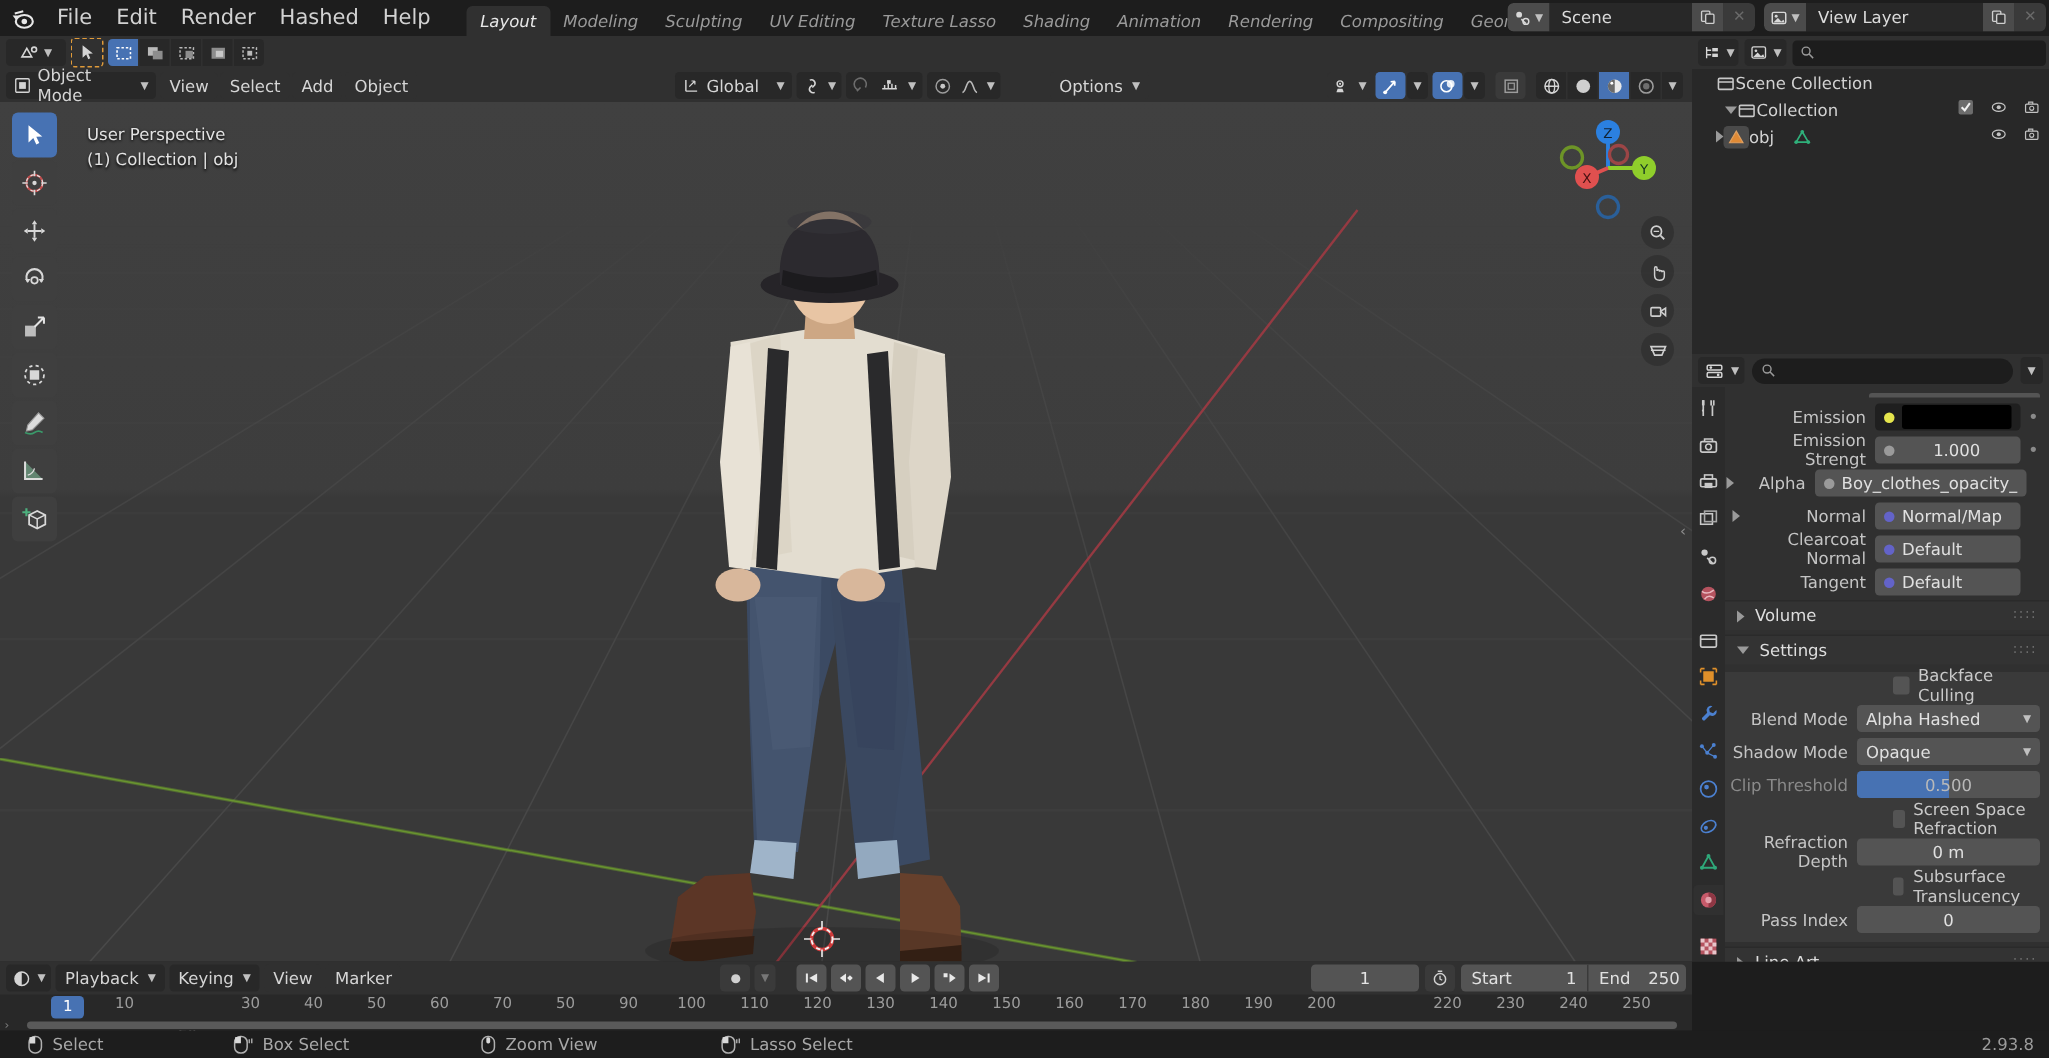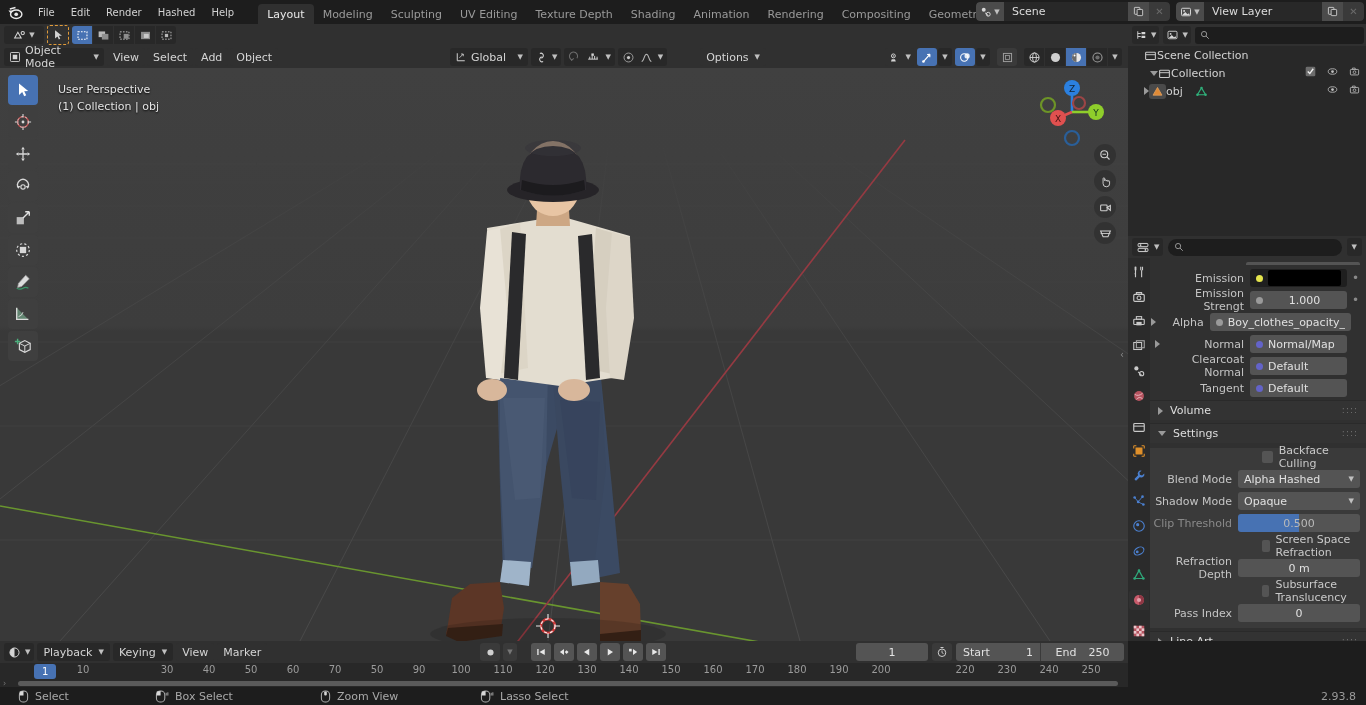--- a/index.html
+++ b/index.html
@@ -15,27 +15,28 @@
   #app { position: relative; width: 1366px; height: 705px; }
 
   
   .topbar {
     position: absolute; top: 0; left: 0; width: 1366px; height: 24px;
     background: #1d1d1d; display: flex; align-items: center;
   }
   .blender-logo { width: 30px; height: 24px; display: flex; align-items: center; justify-content: center; }
   .menu-item {
     height: 18px; padding: 0 8px; display: flex; align-items: center;
-    color: #d2d2d2; font-size: 10px; border-radius: 3px; cursor: default; text-align: center;
+    color: #d2d2d2; font-size: 14px; border-radius: 3px; cursor: default; text-align: center;
   }
   .ws-tabs { display: flex; align-items: flex-end; height: 24px; margin-left: 16px; }
   .ws-tab {
     height: 20px; padding: 0 9px; display: flex; align-items: center;
     font-size: 11px; color: #9a9a9a; background: transparent;
     border-radius: 4px 4px 0 0;
+    font-style: italic;
   }
   .ws-tab.active { background: #303030; color: #e8e8e8; }
   .ws-tab.plus { color: #9a9a9a; font-size: 13px; padding: 0 7px; }
   .topbar-right { position: absolute; right: 2px; top: 2px; display: flex; align-items: center; gap: 6px; }
   .scene-field {
     display: flex; align-items: center; height: 19px; background: #282828;
     border-radius: 4px; overflow: hidden;
   }
   .sf-icon {
     width: 28px; height: 19px; background: #4b4b4b; display: flex;
@@ -245,41 +246,41 @@
         <div class="menu-item">Edit</div>
         <div class="menu-item">Render</div>
         <div class="menu-item">Hashed</div>
         <div class="menu-item">Help</div>
       </div>
     <div class="ws-tabs" id="wstabs">
         <div class="ws-tab active">Layout</div>
         <div class="ws-tab">Modeling</div>
         <div class="ws-tab">Sculpting</div>
         <div class="ws-tab">UV Editing</div>
-        <div class="ws-tab">Texture Depth</div>
+        <div class="ws-tab">Texture Lasso</div>
         <div class="ws-tab">Shading</div>
         <div class="ws-tab">Animation</div>
         <div class="ws-tab">Rendering</div>
         <div class="ws-tab">Compositing</div>
         <div class="ws-tab">Geometry Nodes</div>
         <div class="ws-tab">Scripting</div>
         <div class="ws-tab plus">+</div>
       </div>
 
     <div class="topbar-right">
       <div class="scene-field">
         <div class="sf-icon">
           <svg width="12" height="12" viewBox="0 0 16 16">
             <circle cx="5" cy="5" r="2.6" fill="#d8d8d8"></circle>
             <path d="M7 9 L11 13" stroke="#d8d8d8" stroke-width="1.4" fill="none"></path>
             <circle cx="11" cy="11" r="2.6" fill="none" stroke="#d8d8d8" stroke-width="1.3"></circle>
           </svg>
           <span class="caret">▼</span>
         </div>
-        <div class="sf-name" style="width:124px">Scene</div>
+        <div class="sf-name" style="width:95px">Scene</div>
         <div class="sf-btn">
           <svg width="11" height="11" viewBox="0 0 16 16">
               <rect x="2" y="2" width="8" height="10" rx="1" fill="none" stroke="#d0d0d0" stroke-width="1.3"></rect>
               <rect x="6" y="5" width="8" height="9" rx="1" fill="#3a3a3a" stroke="#d0d0d0" stroke-width="1.3"></rect>
             </svg>
         </div>
         <div class="sf-btn dim">✕</div>
       </div>
       <div class="scene-field">
         <div class="sf-icon">
@@ -1127,21 +1128,21 @@
               <circle cx="8" cy="9" r="5" fill="none" stroke="#d0d0d0" stroke-width="1.3"></circle>
               <path d="M8 6 L8 9 L10 10" stroke="#d0d0d0" stroke-width="1.2" fill="none"></path>
               <path d="M6 2 L10 2" stroke="#d0d0d0" stroke-width="1.3"></path>
             </svg>
         </div>
         <div class="se-group">
           <div class="se-cell" style="width:84px;justify-content:space-between">
             <span>Start</span>
             <span>1</span>
           </div>
-          <div class="se-cell" style="width:84px;justify-content:center;border-left:1px solid #3a3a3a">
+          <div class="se-cell" style="width:66px;justify-content:flex-start;border-left:1px solid #3a3a3a">
             <span>End</span>
             <span>250</span>
           </div>
         </div>
       </div>
     </div>
 
     <div class="tl-scrub" id="tlscrub">
         <div class="tick" style="left: 83px;">10</div>
         <div class="tick" style="left: 125px; margin-top: 16px;">20</div>

